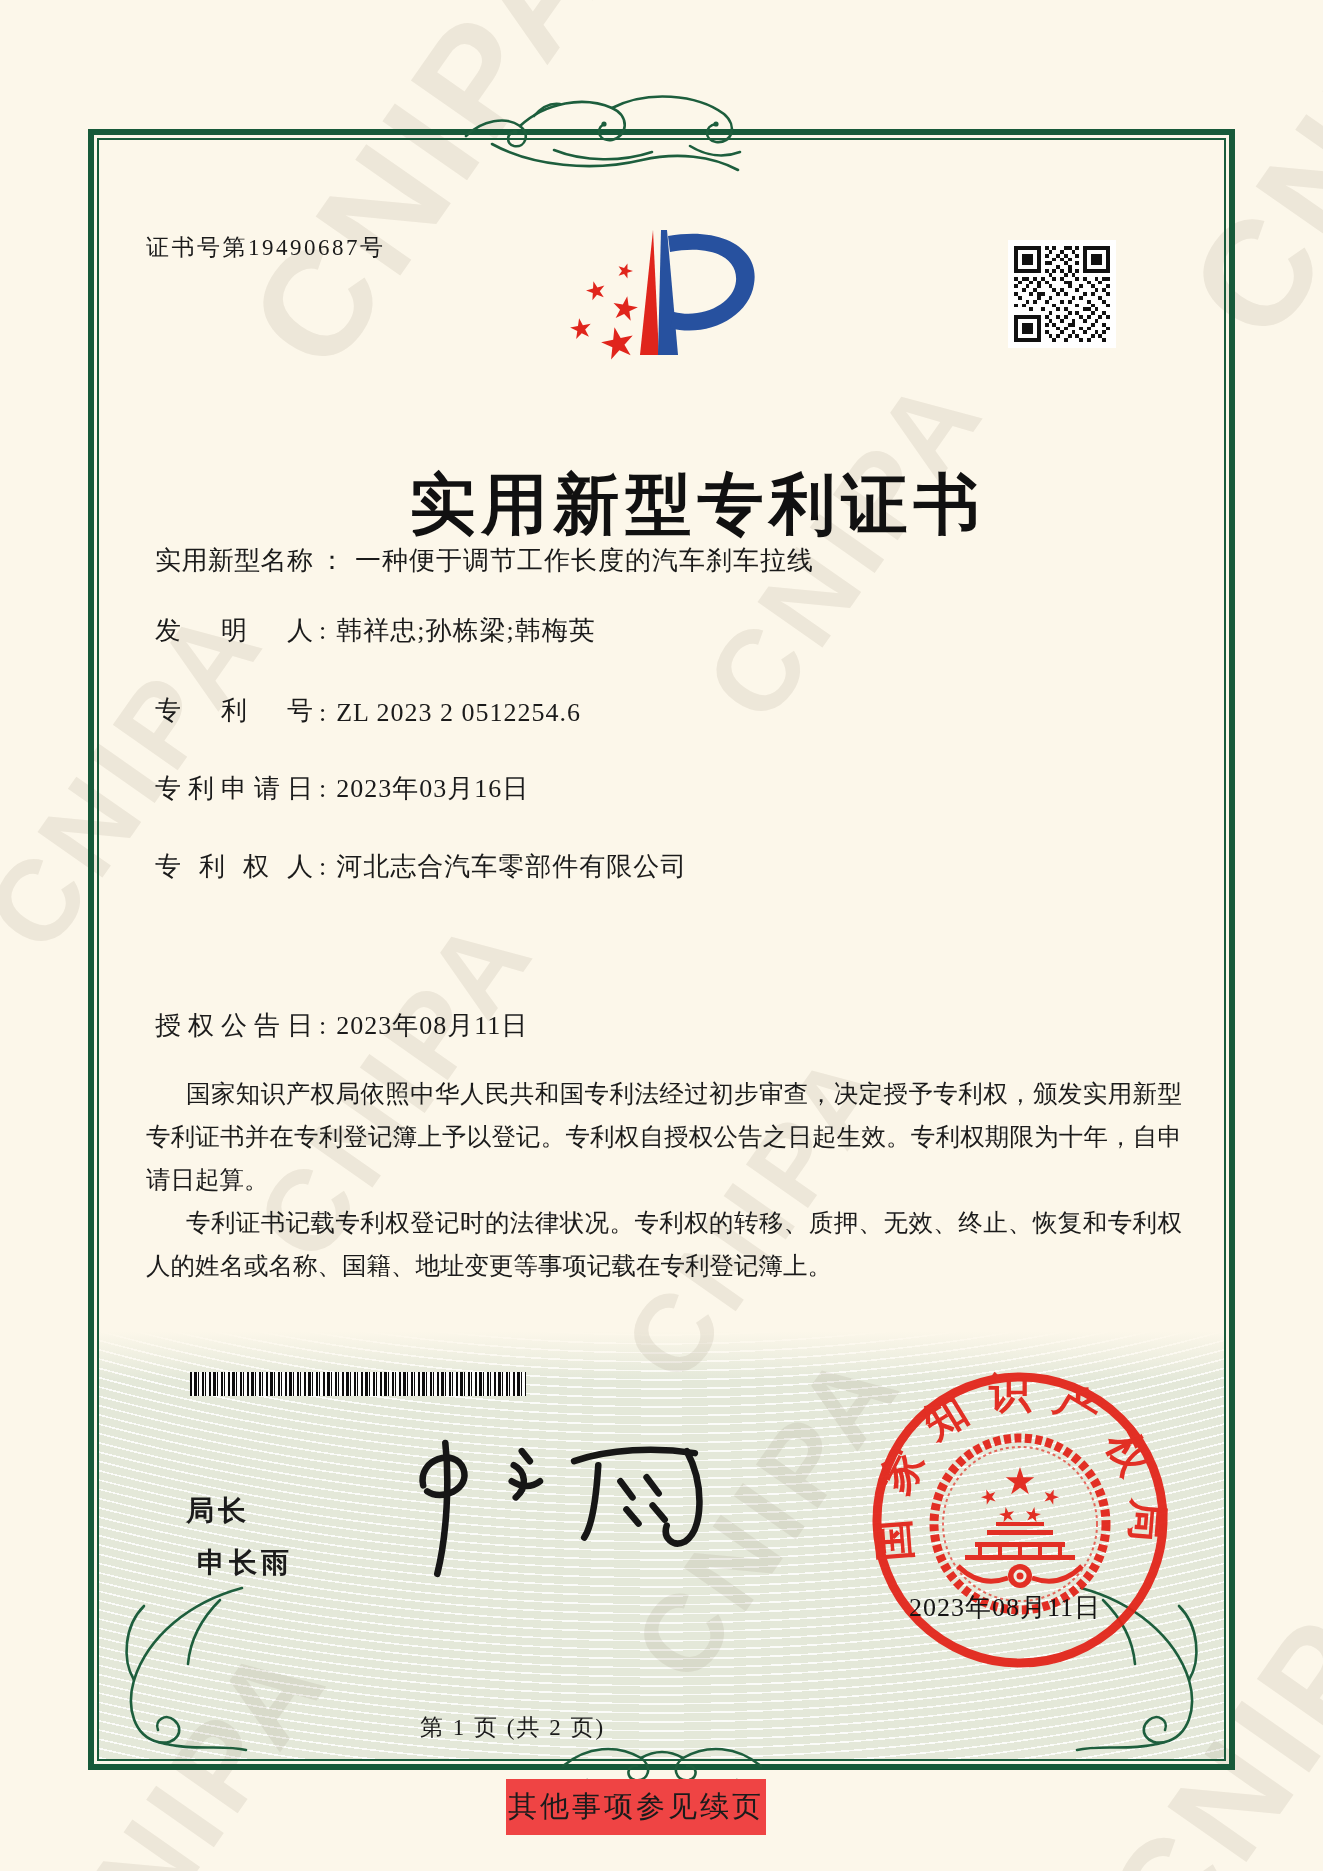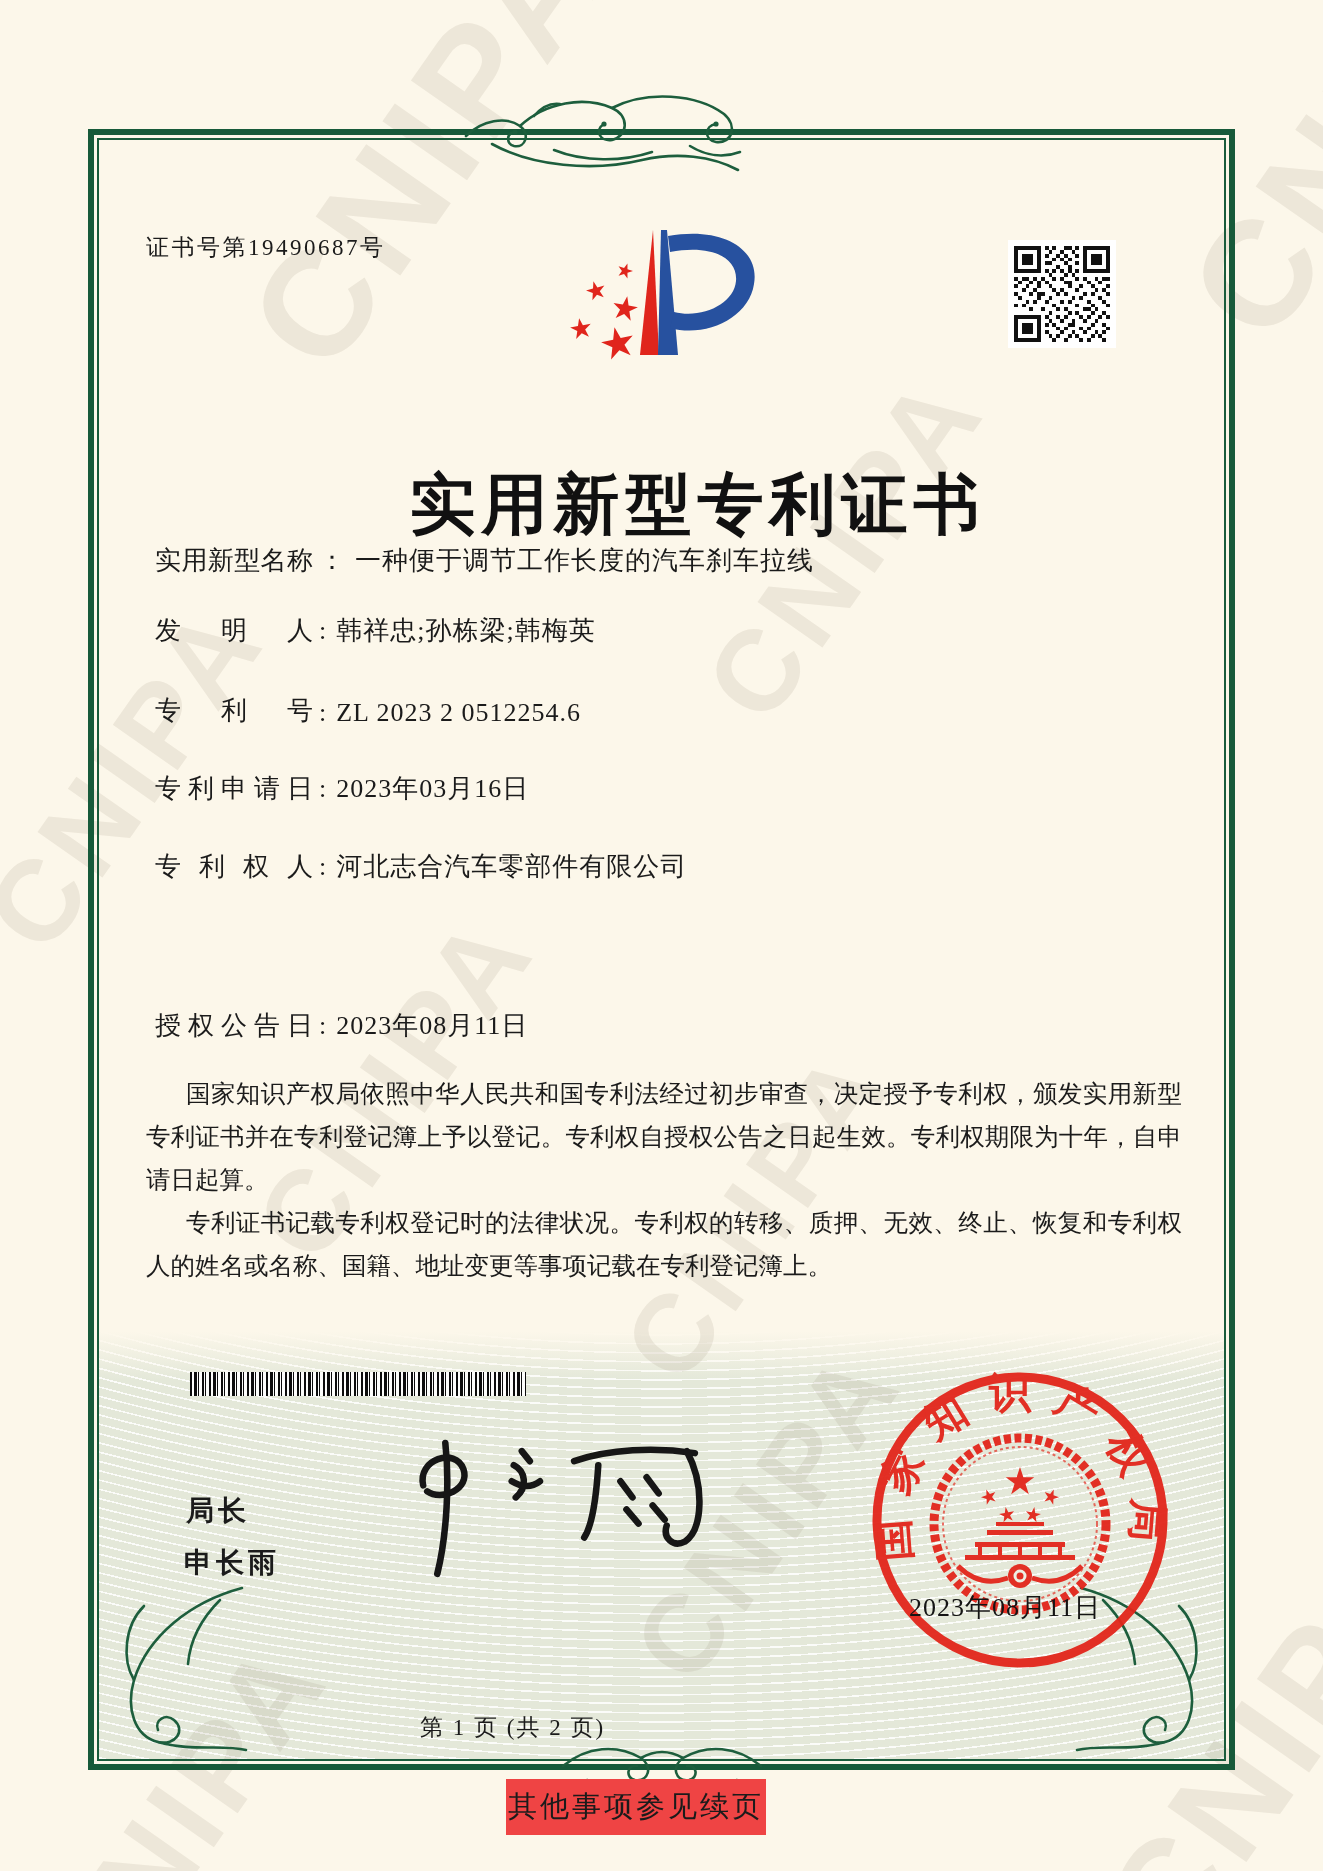--- a/index.html
+++ b/index.html
@@ -39,21 +39,21 @@
   .paras{position:absolute;left:146px;top:1072px;width:1036px;font-size:24.5px;
          line-height:43px;text-align:justify;}
   .paras p{margin:0;text-indent:40px;}
   
   .barcode{position:absolute;left:190px;top:1372px;width:336px;height:24px;z-index:4;
      background:repeating-linear-gradient(90deg,#0c0c0c 0 2px,rgba(255,255,255,.9) 2px 4px,
        #0c0c0c 4px 7px,rgba(255,255,255,.9) 7px 8px,#0c0c0c 8px 9px,rgba(255,255,255,.9) 9px 12px,
        #0c0c0c 12px 14px,rgba(255,255,255,.9) 14px 15px,#0c0c0c 15px 16px,rgba(255,255,255,.9) 16px 19px);}
   .dir-title{position:absolute;left:186px;top:1492px;font-size:28px;font-weight:700;
              font-family:"Liberation Sans","DejaVu Sans",sans-serif;letter-spacing:4px;z-index:4;}
-  .dir-name{position:absolute;left:184px;top:1544px;font-size:28px;font-weight:700;
+  .dir-name{position:absolute;left:197px;top:1544px;font-size:28px;font-weight:700;
              font-family:"Liberation Sans","DejaVu Sans",sans-serif;letter-spacing:4px;z-index:4;}
   .signature{position:absolute;left:393px;top:1436px;width:322px;height:158px;z-index:4;}
   .signature path{stroke:#161616;stroke-width:6.5;fill:none;stroke-linecap:round;stroke-linejoin:round;}
   .seal{position:absolute;left:864px;top:1364px;width:312px;height:312px;z-index:5;opacity:.95;}
   .seal-date{position:absolute;left:900px;top:1590px;width:210px;text-align:center;
              font-size:26px;color:#141414;z-index:6;letter-spacing:1px;}
   .page-footer{position:absolute;left:420px;top:1712px;width:430px;text-align:left;
                font-size:23px;z-index:4;letter-spacing:2px;}
   .cont-box{position:absolute;left:506px;top:1779px;width:260px;height:56px;background:#ef4444;
             z-index:4;display:flex;align-items:center;justify-content:center;

